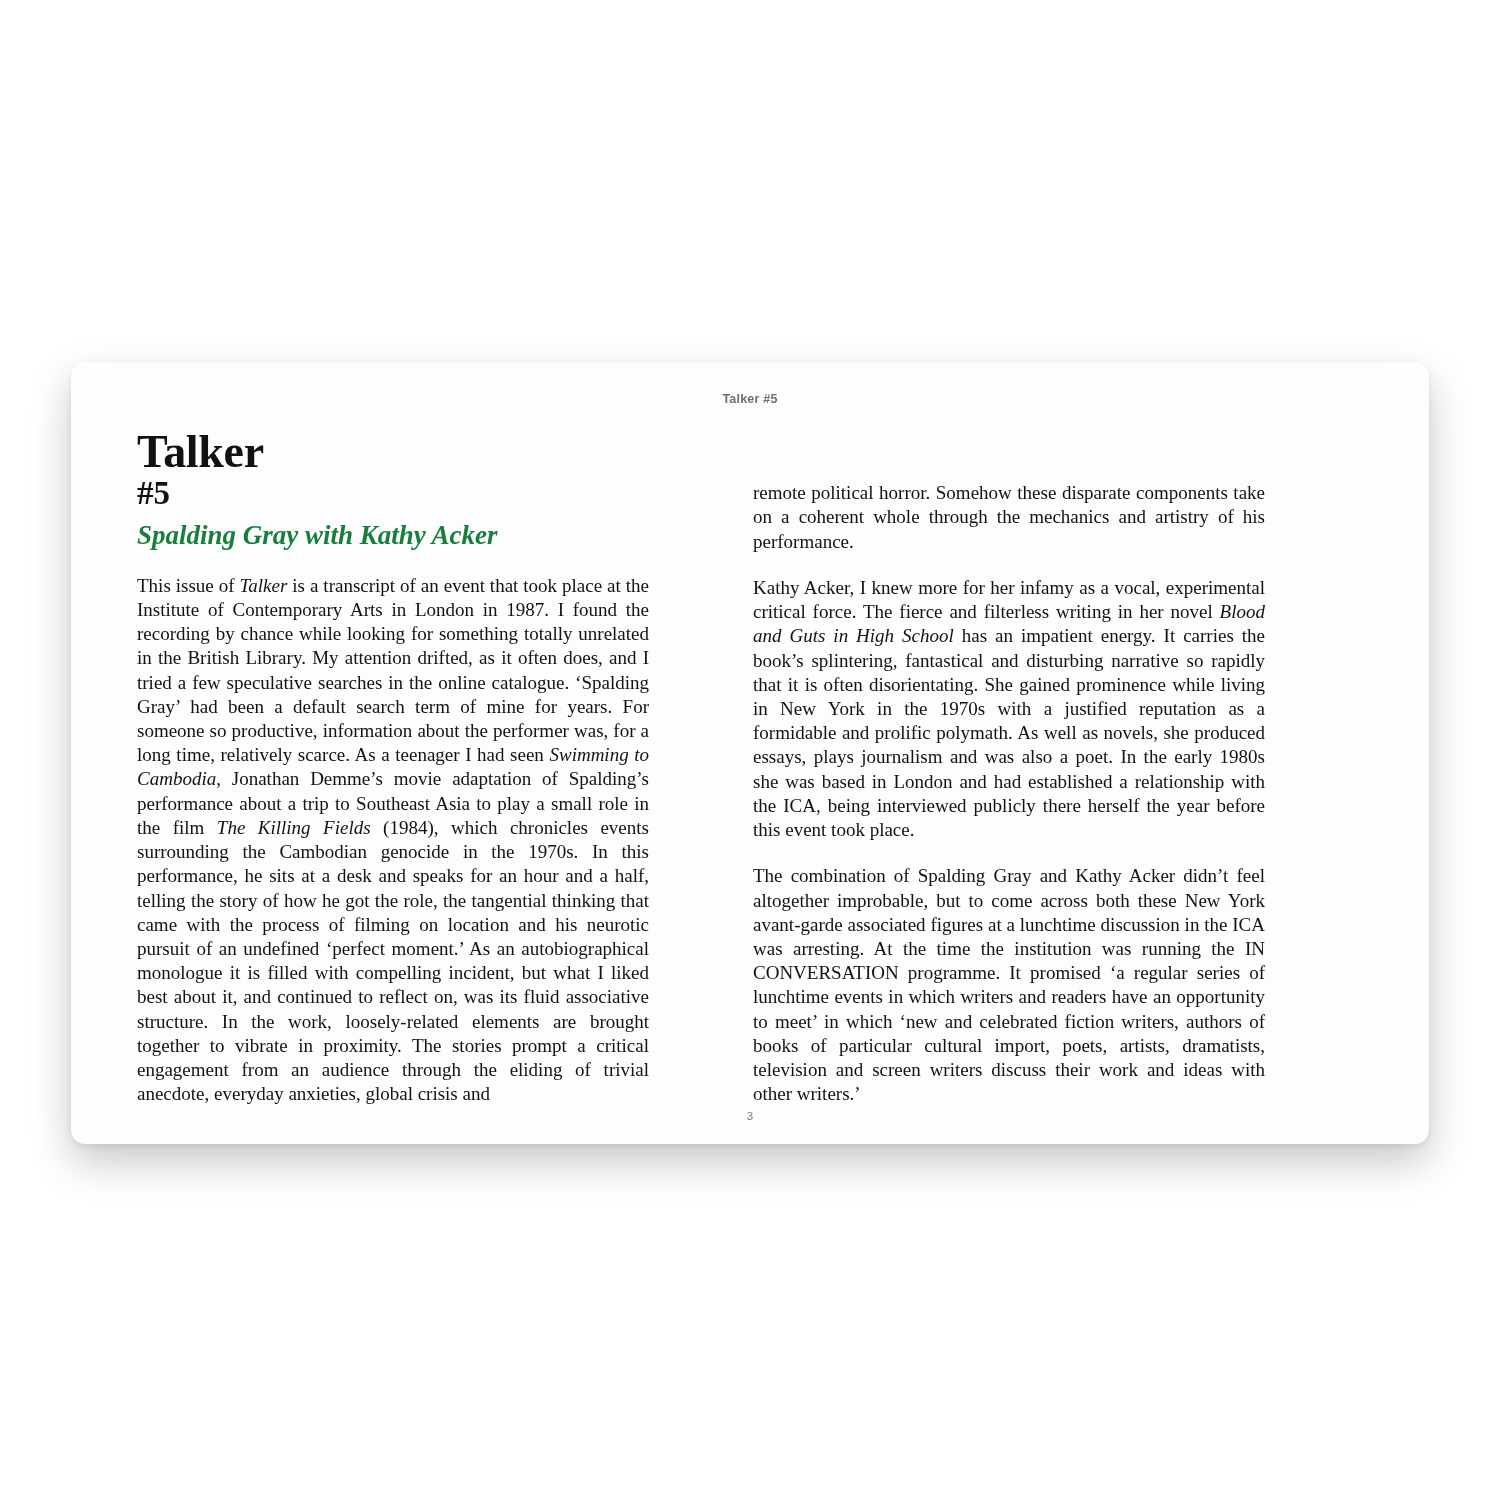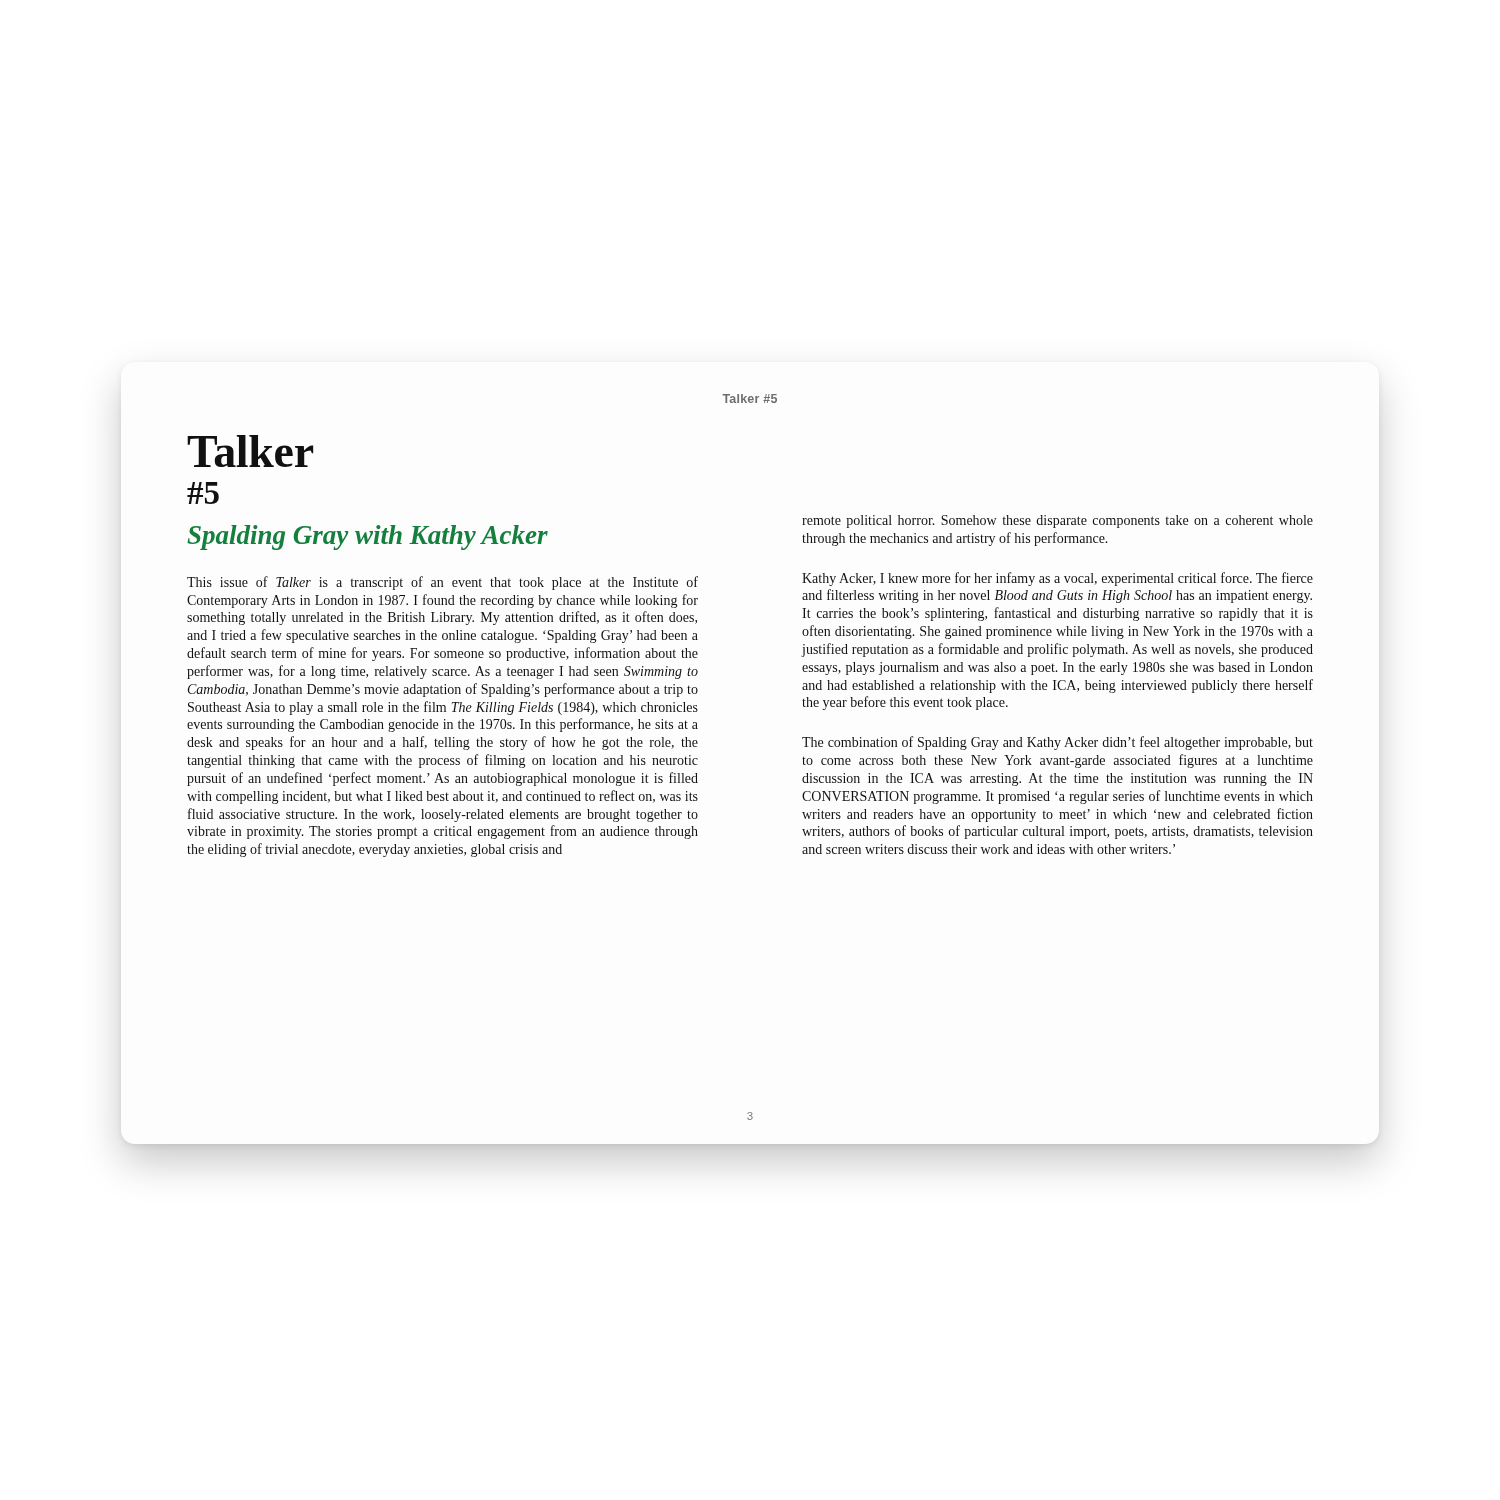--- a/index.html
+++ b/index.html
@@ -12,21 +12,21 @@
     background: #ffffff;
     font-family: "Liberation Serif", serif;
     display: flex;
     align-items: center;
     justify-content: center;
     overflow: hidden;
   }
 
   .page {
     position: relative;
-    width: 1258px;
+    width: 1358px;
     height: 782px;
     background: #fdfdfd;
     border-radius: 14px;
     box-shadow: 0 18px 42px rgba(0,0,0,0.22), 0 2px 6px rgba(0,0,0,0.08);
     box-sizing: border-box;
     padding: 26px 66px 30px 66px;
     margin-top: 6px;
   }
 
   .running-head {
@@ -77,21 +77,21 @@
     font-weight: bold;
     font-style: italic;
     font-size: 27px;
     line-height: 1.18;
     color: #15803d;
     margin-top: 9px;
   }
 
   p.body {
     font-family: "Liberation Serif", serif;
-    font-size: 14px;
+    font-size: 19px;
     line-height: 1.275;
     color: #121212;
     text-align: justify;
     margin: 0 0 22px 0;
     hyphens: auto;
     -webkit-hyphens: auto;
   }
   p.body:last-child { margin-bottom: 0; }
 
   p.body i { font-style: italic; }

